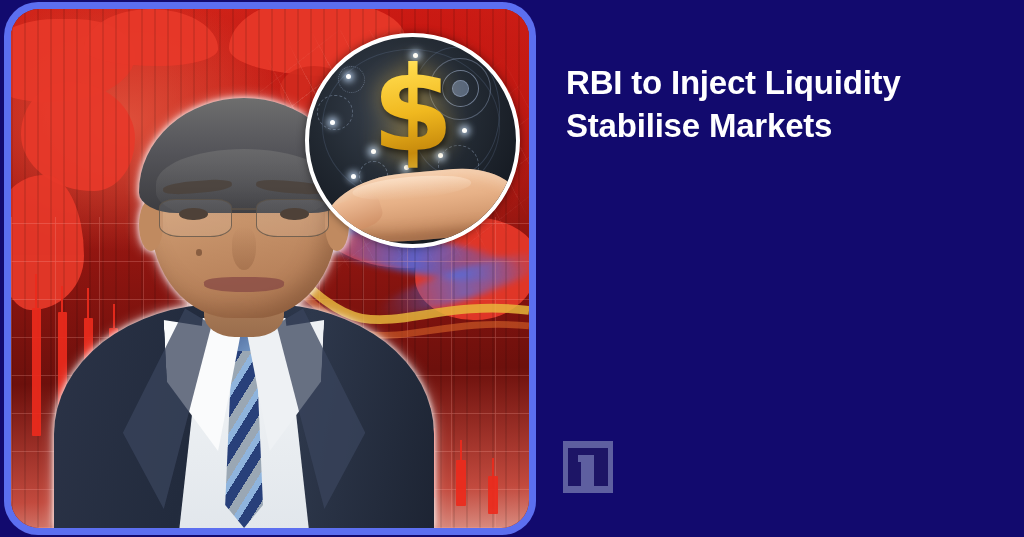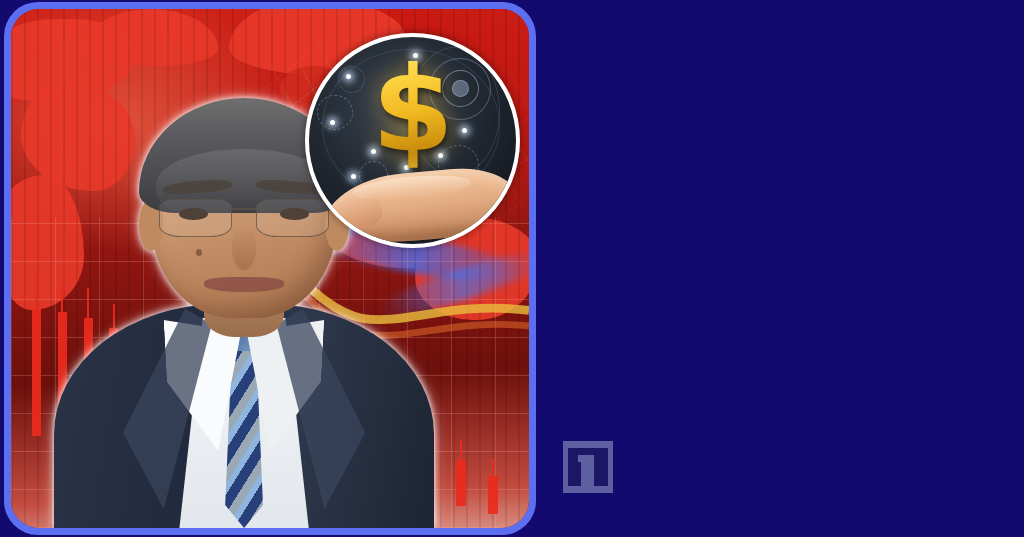--- a/index.html
+++ b/index.html
@@ -413,20 +413,22 @@
       <span class="spark" style="left:50%;top:8%;"></span>
       <span class="spark" style="left:20%;top:66%;"></span>
       <div class="dollar-glyph">$</div>
       <div class="hand"></div>
     </div>
 
   </div>
 </div>
 
 <div class="headline">
+  <span class="hl-line">RBI to Inject Liquidity</span>
+  <span class="hl-line">Stabilise Markets</span>
 </div>
 
 <div class="logo">
   <div class="logo-mark">
     <span class="cut-top"></span>
     <span class="cut-left"></span>
     <span class="cut-stemL"></span>
     <span class="cut-stemR"></span>
     <span class="cut-bottom"></span>
   </div>

